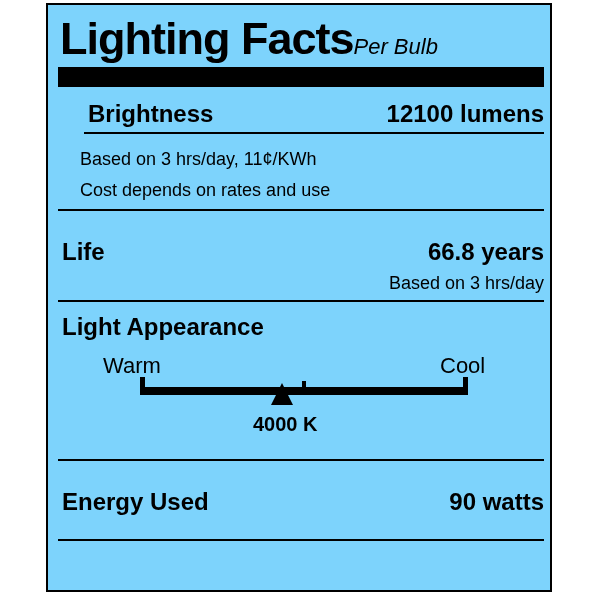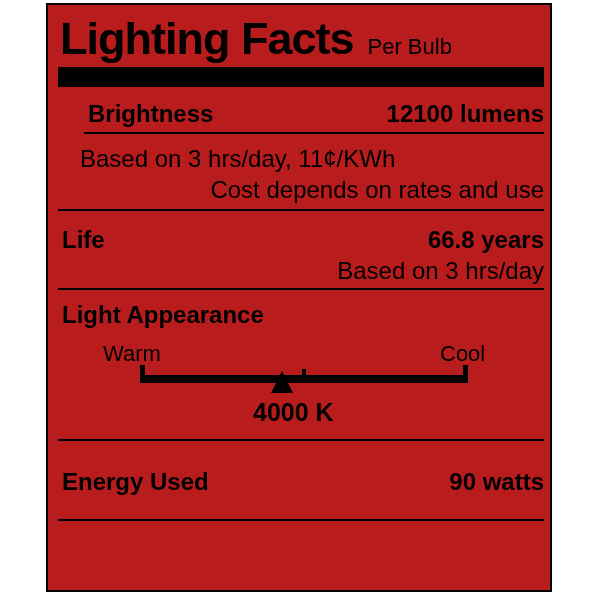--- a/index.html
+++ b/index.html
@@ -11,41 +11,41 @@
   .canvas {
     position: relative;
     width: 600px; height: 600px;
     background: #ffffff;
   }
   .label {
     position: absolute;
     left: 46px; top: 3px;
     width: 506px; height: 589px;
     border: 2px solid #000;
-    background: #b91c1c;
+    background: #7dd3fc;
     overflow: hidden;
   }
   
   .title-row {
     display: flex;
     align-items: baseline;
     padding: 10px 0 0 12px;
   }
   .title {
     font-size: 45px;
     font-weight: bold;
     line-height: 48px;
     letter-spacing: -1px;
     white-space: nowrap;
   }
   .subtitle {
     font-size: 22px;
     line-height: 22px;
-    margin-left: 14px;
     white-space: nowrap;
+    font-style: italic;
   }
   .black-bar {
     margin: 4px 6px 0 10px;
     height: 20px;
     background: #000;
   }
   
   .section, .rowline {
     margin: 0 6px 0 10px;
     border-bottom: 2px solid #000;
@@ -55,28 +55,28 @@
     justify-content: space-between;
     align-items: baseline;
     padding-left: 4px;
     font-size: 24px;
     font-weight: bold;
     line-height: 26px;
     white-space: nowrap;
   }
   .rowline.simple { padding: 14px 0 5px 0; margin-left: 36px; }
   .note {
-    font-size: 24px;
+    font-size: 18px;
     line-height: 26px;
     padding-left: 22px;
     white-space: nowrap;
   }
   .sec-cost { padding: 12px 0 6px 0; }
-  .sec-cost .note + .note { margin-top: 5px; text-align: right; }
-  .sec-life { padding: 16px 0 4px 0; }
+  .sec-cost .note + .note { margin-top: 5px; }
+  .sec-life { padding: 28px 0 4px 0; }
   .sec-life .note { margin-top: 5px; text-align: right; }
   .sec-energy { padding: 12px 0 24px 0; margin-top: 16px; }
   
   .sec-appearance { padding: 12px 0 5px 0; }
   .scale-labels {
     position: relative;
     height: 26px;
     margin-top: 13px;
     font-size: 22px;
     line-height: 26px;
@@ -112,22 +112,22 @@
   .pointer {
     position: absolute;
     bottom: -10px;
     transform: translateX(-50%);
     width: 0; height: 0;
     border-left: 11px solid transparent;
     border-right: 11px solid transparent;
     border-bottom: 22px solid #000;
   }
   .k-label {
-    margin: 15px 0 8px 195px;
-    font-size: 25px;
+    margin: 15px 0 16px 195px;
+    font-size: 20px;
     font-weight: bold;
     line-height: 28px;
     white-space: nowrap;
   }
 </style>
 </head>
 <body>
 
 <div class="canvas">
   <div class="label">

